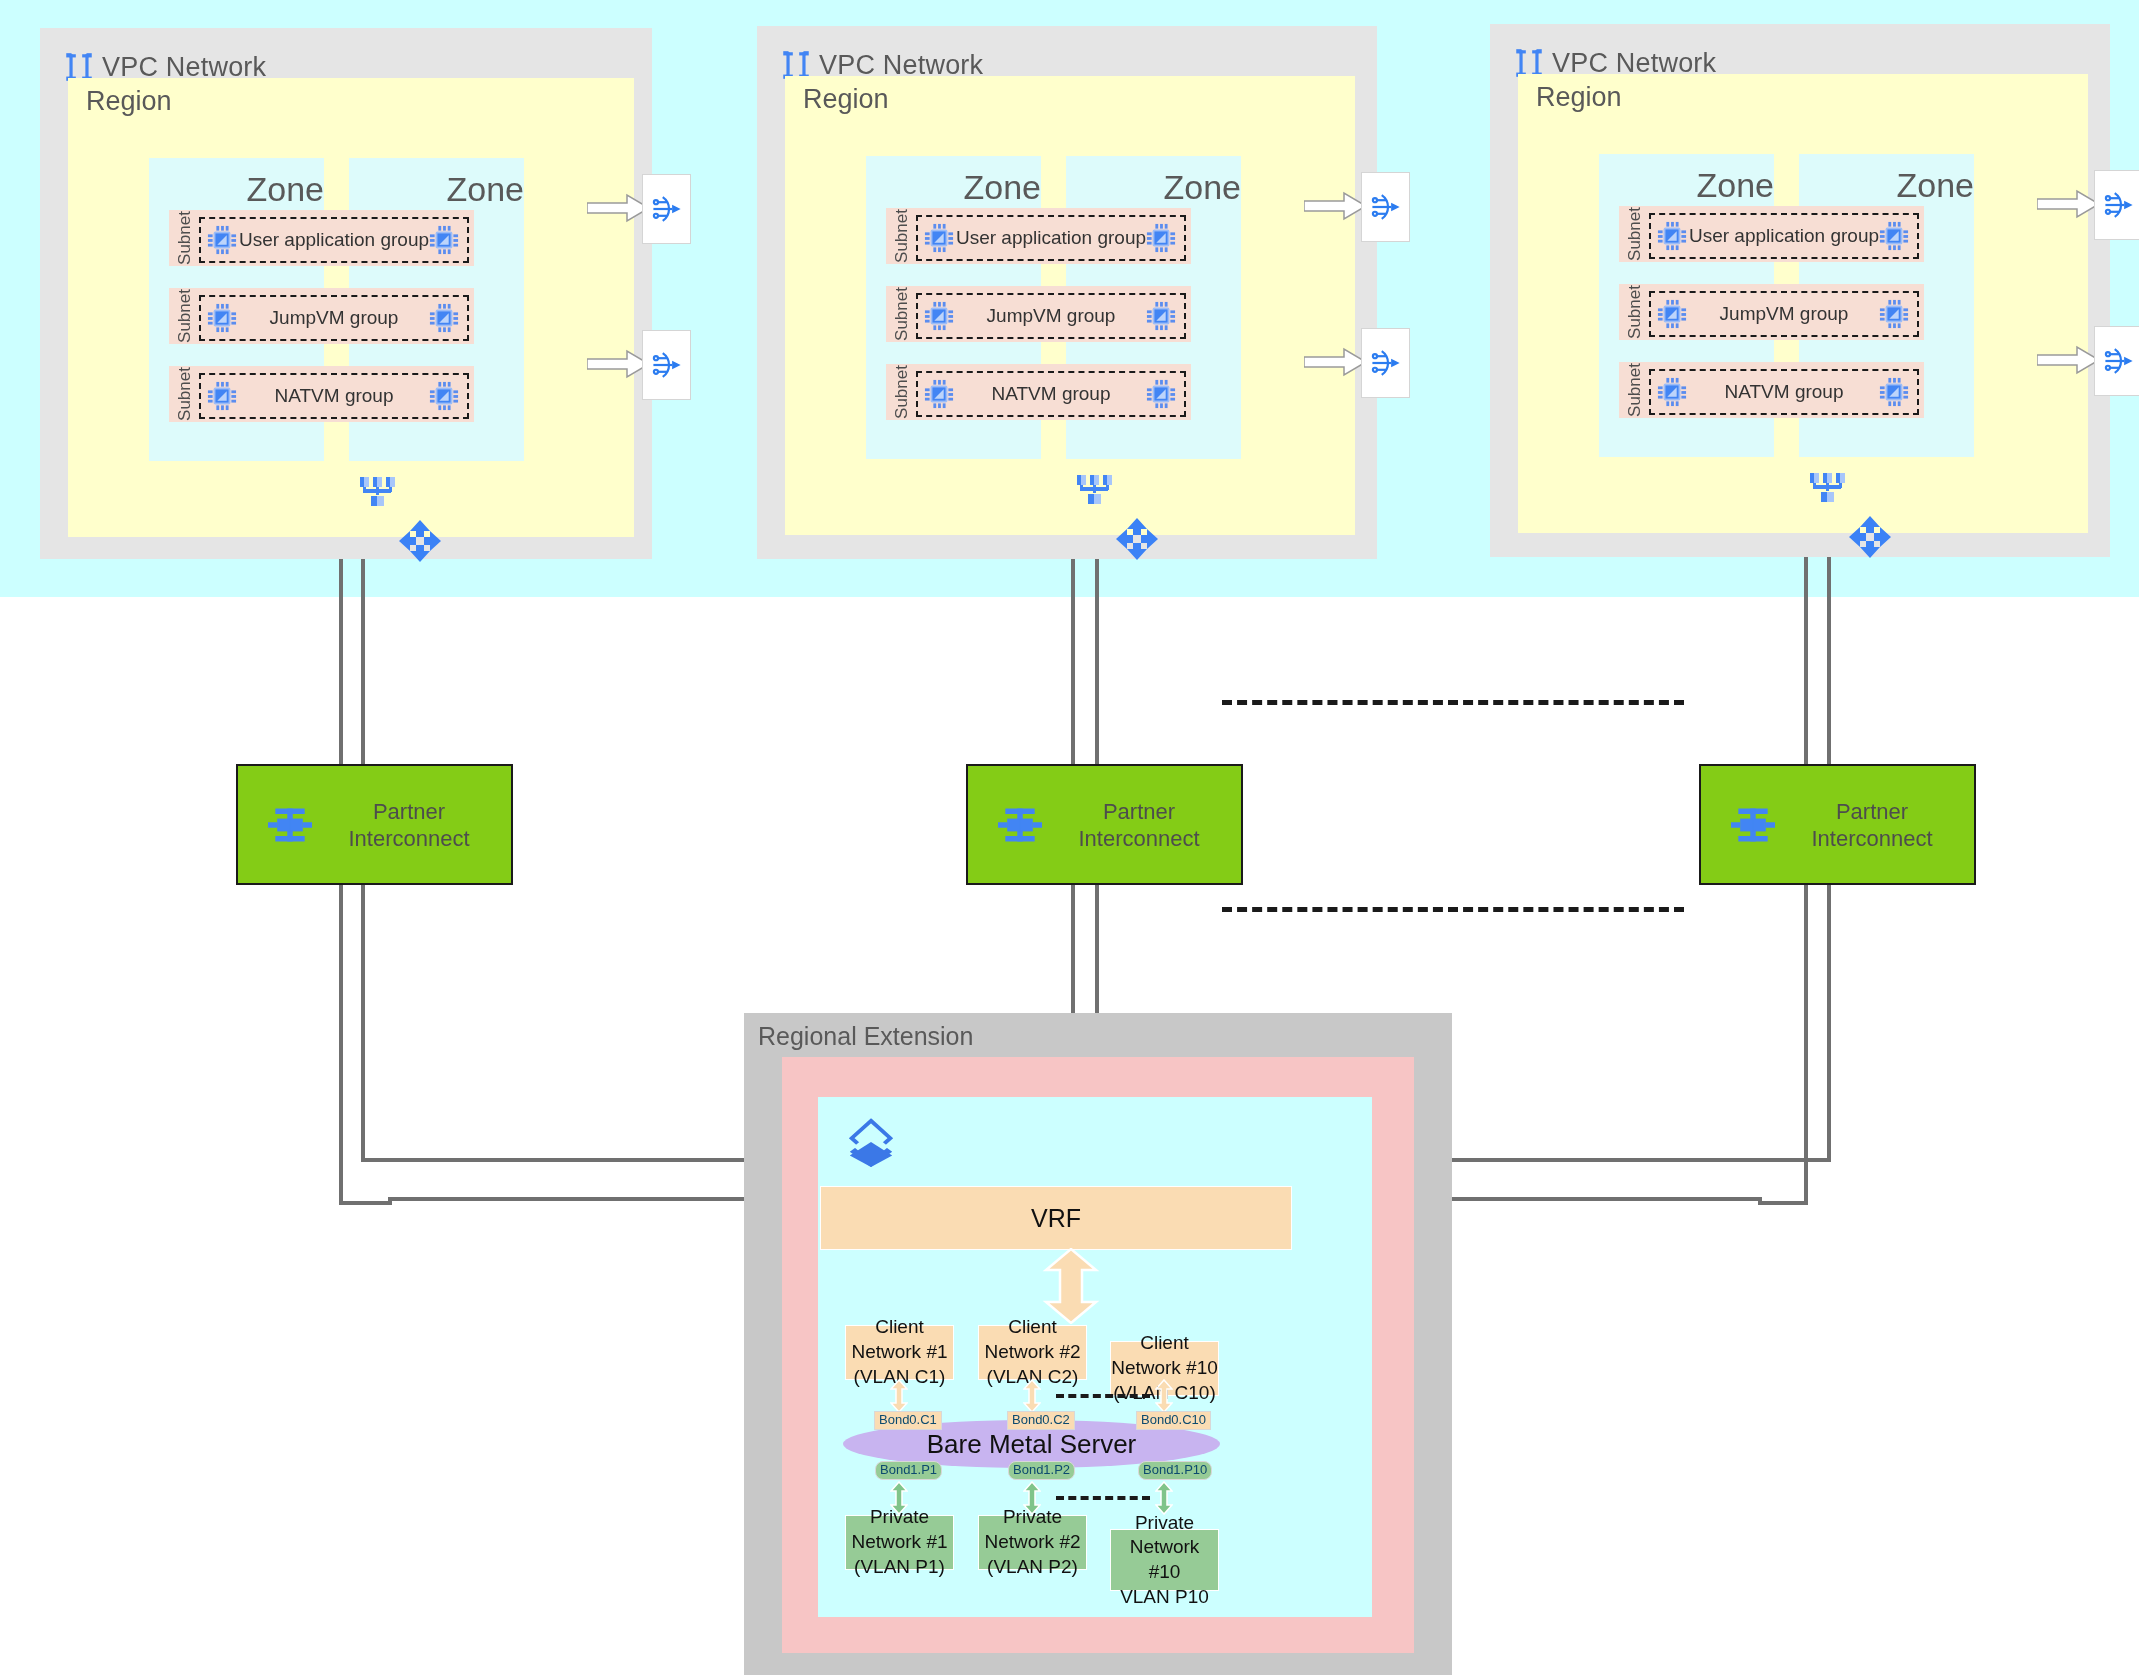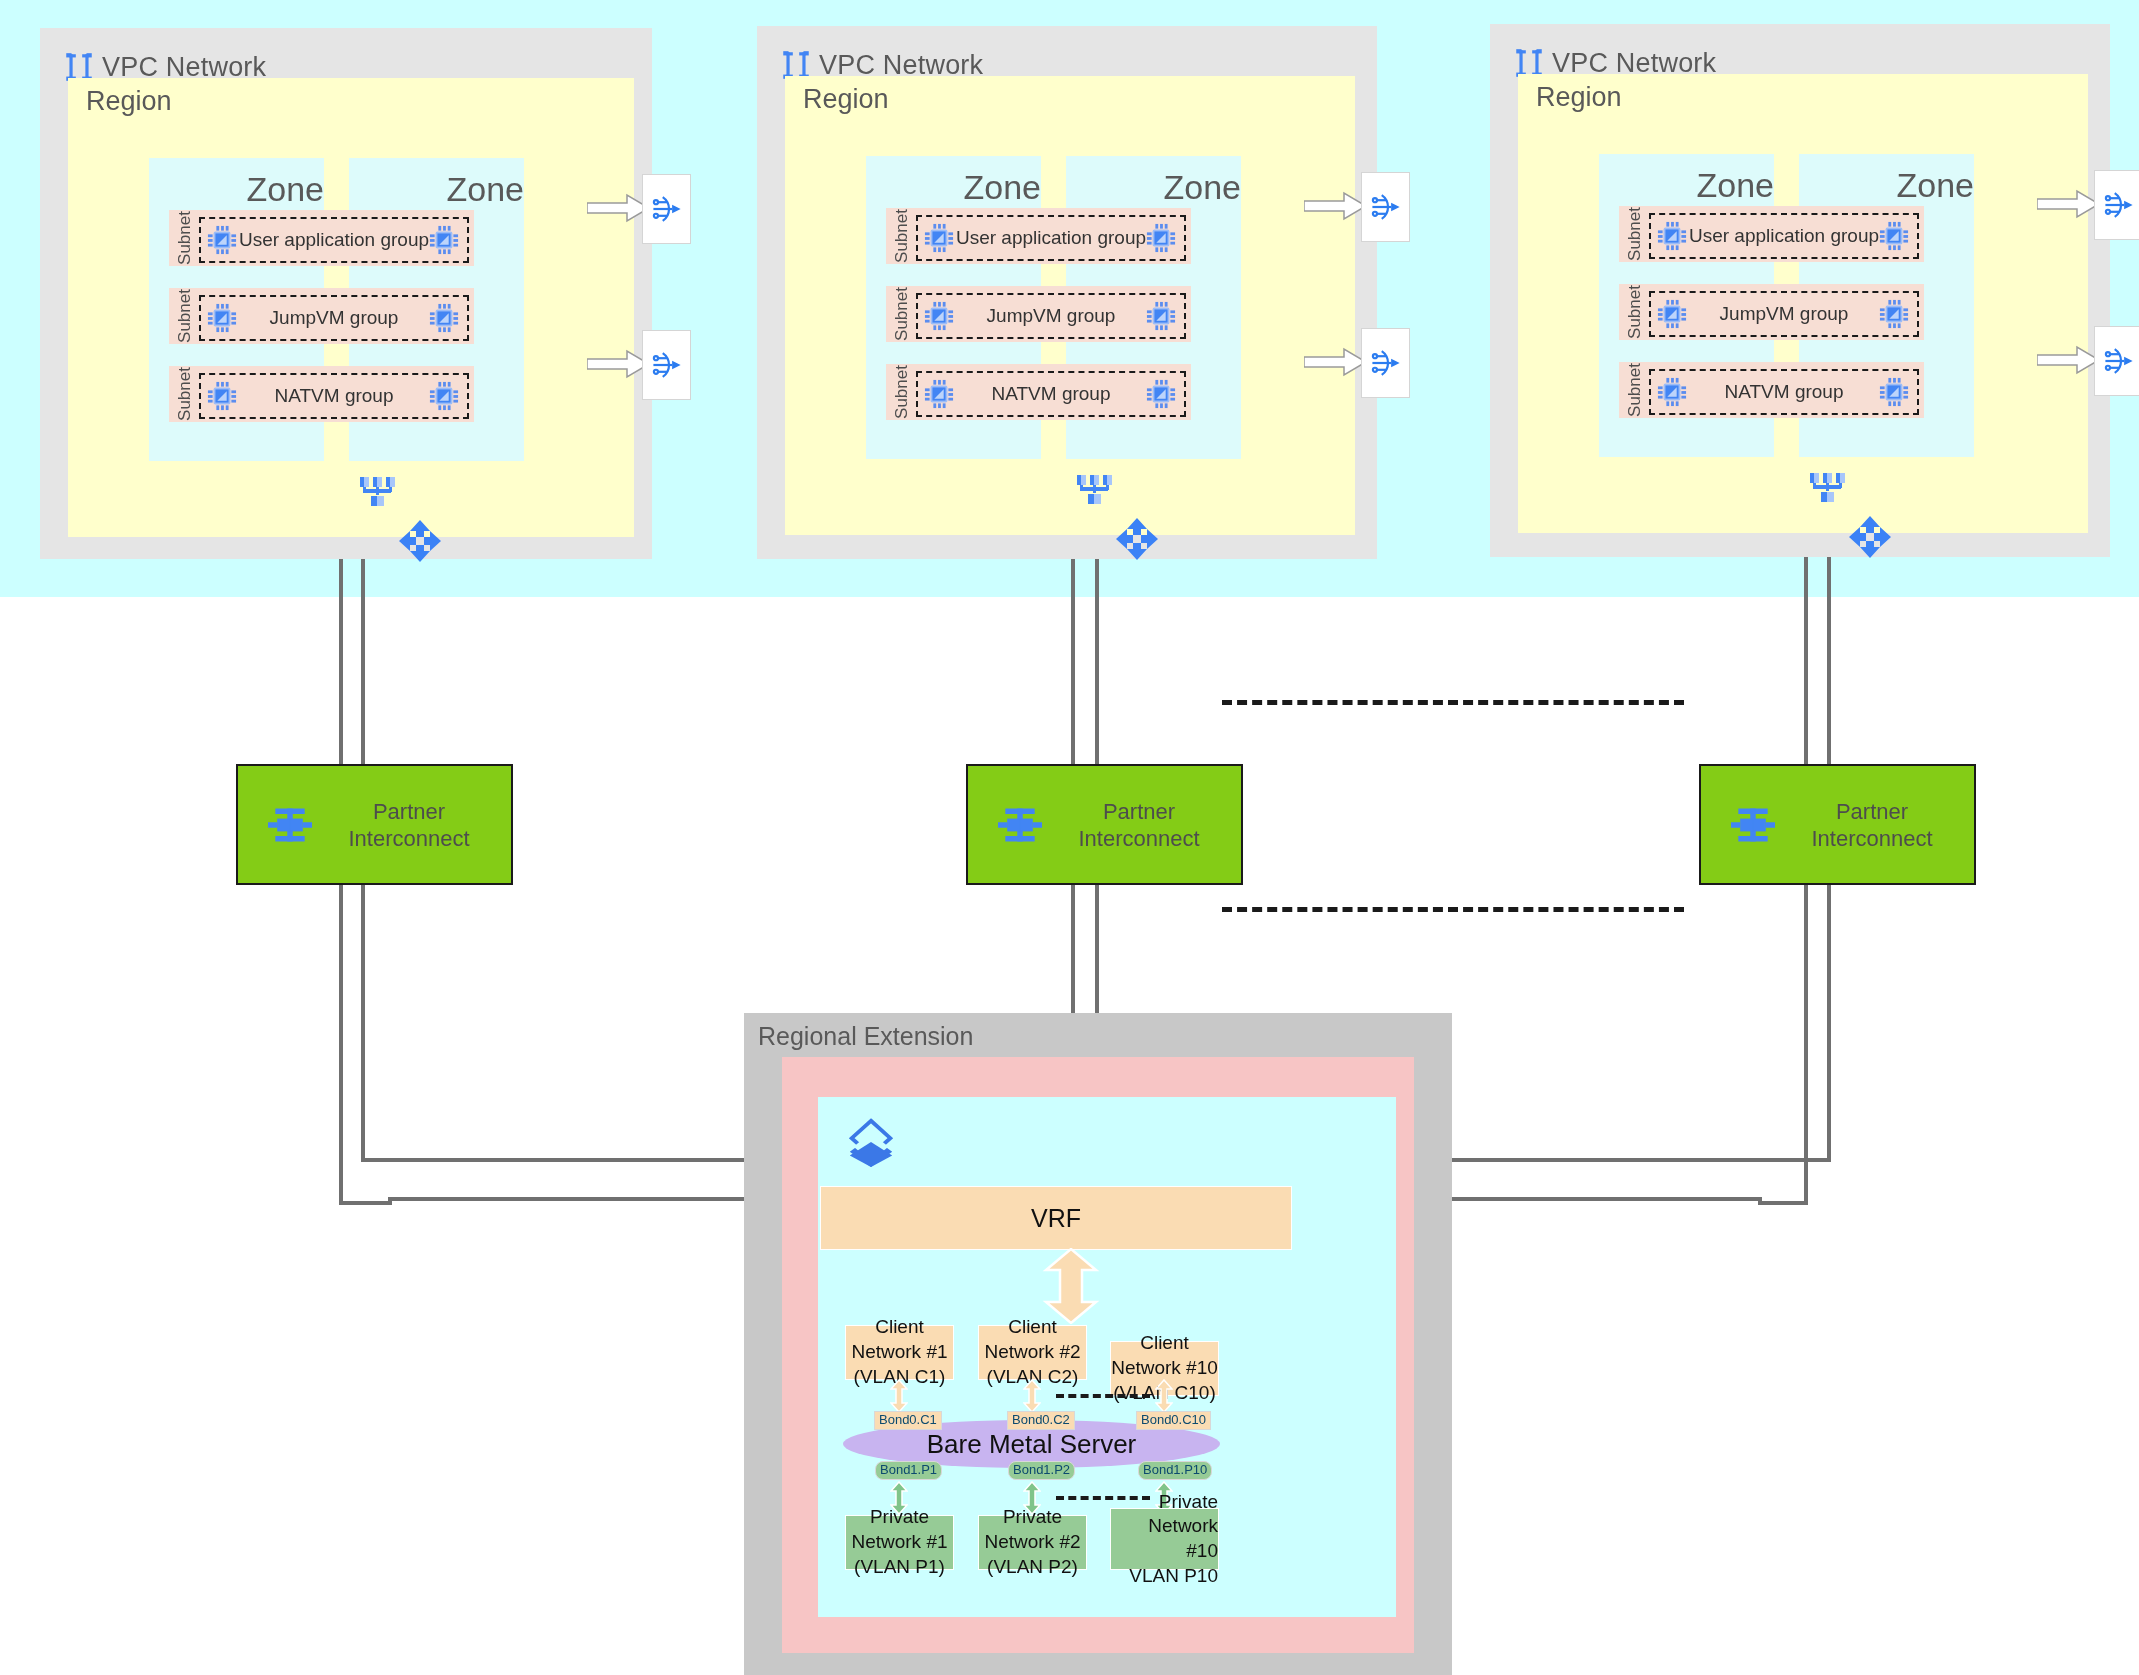--- a/index.html
+++ b/index.html
@@ -50,21 +50,21 @@
   .pi{position:absolute;background:#84cc16;border:2px solid #1a1a1a;
       display:flex;align-items:center;padding-left:17px;}
   .pi-icon{position:absolute;left:24px;top:50%;transform:translateY(-50%);width:56px;height:44px;}
   .pi-label{position:absolute;left:96px;top:50%;transform:translateY(-50%);width:150px;
             text-align:center;font-size:22px;color:#4d4d4d;line-height:1.25;}
 
   
   .re-grey{position:absolute;background:#c8c8c8;}
   .re-title{position:absolute;font-size:25px;color:#595959;white-space:nowrap;}
   .re-pink{position:absolute;background:#f7c5c5;}
-  .re-cyan{position:absolute;background:#ccffff;padding-left:24px;}
+  .re-cyan{position:absolute;background:#ccffff;}
   .stack-icon{position:absolute;}
 
   .vrf{position:absolute;background:#fadcb3;border:1px solid #fff;
        display:flex;align-items:center;justify-content:center;
        font-size:25px;color:#111;}
 
   .cnet{position:absolute;background:#fadcb3;border:1px solid #ffffff;
         display:flex;align-items:center;justify-content:center;text-align:center;
         font-size:19px;color:#111;line-height:1.3;}
   .pnet{position:absolute;background:#96cb96;border:1px solid #ffffff;
@@ -926,21 +926,21 @@
             <div>Private Network #1</div>
             <div>(VLAN P1)</div>
           </div>
         </div>
         <div class="pnet" style="left:160px;top:418px;width:107px;height:53px;">
           <div>
             <div>Private Network #2</div>
             <div>(VLAN P2)</div>
           </div>
         </div>
-        <div class="pnet" style="left:292px;top:411px;width:107px;height:60px;text-align:right;">
+        <div class="pnet" style="left:292px;top:432px;width:107px;height:60px;">
           <div>
             <div>Private Network</div>
             <div>#10</div>
             <div>VLAN P10</div>
           </div>
         </div>
 
       </div>
     </div>
   </div>

